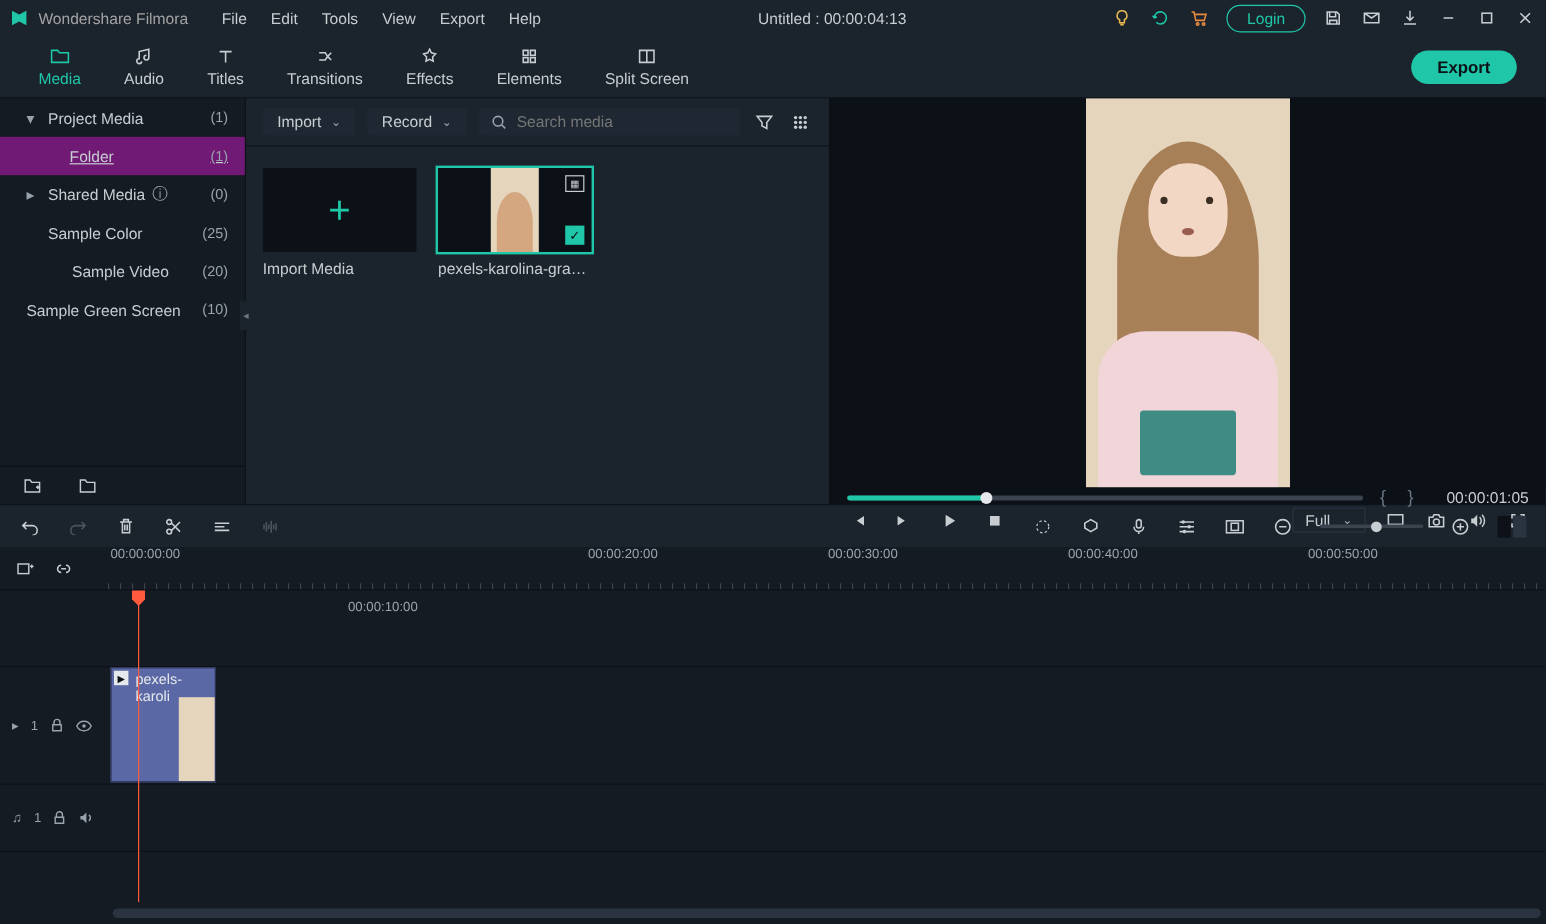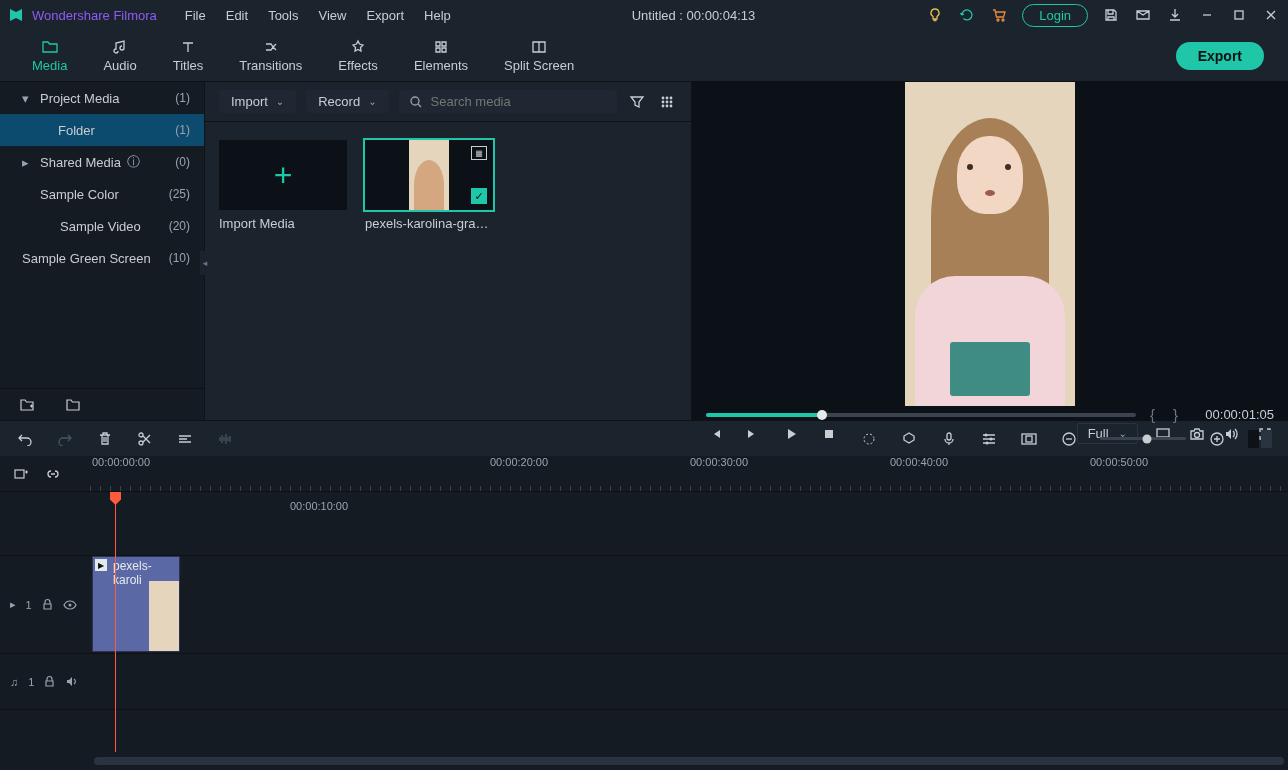--- a/index.html
+++ b/index.html
@@ -1,37 +1,37 @@
 <!DOCTYPE html>
 <html><head>
 <meta charset="utf-8">
 <style>
 * { margin:0; padding:0; box-sizing:border-box; font-family:"Segoe UI",Arial,sans-serif; user-select:none; }
 body { width:1288px; height:770px; background:#1b232c; color:#c8cdd2; overflow:hidden; font-size:13px; }
 .titlebar { height:30px; background:#1b232c; display:flex; align-items:center; padding:0 8px; }
 .logo { width:16px; height:16px; margin-right:8px; }
-.app-name { font-size:13px; color:#8b5cf6; margin-right:18px; }
+.app-name { font-size:13px; color:#a3a3a3; margin-right:18px; }
 .menubar { display:flex; gap:0; }
 .menu-item { padding:4px 10px; color:#c8cdd2; cursor:pointer; font-size:13px; }
 .title-center { flex:1; text-align:center; color:#c8cdd2; font-size:13px; }
 .title-right { display:flex; align-items:center; gap:14px; }
 .icon-btn { width:18px; height:18px; display:flex; align-items:center; justify-content:center; cursor:pointer; color:#c8cdd2; }
 .login-btn { border:1px solid #1fc7a8; border-radius:14px; padding:3px 16px; color:#1fc7a8; font-size:13px; cursor:pointer; }
 .win-ctrl { width:18px; height:18px; display:flex; align-items:center; justify-content:center; cursor:pointer; }
 
 .tabbar { height:52px; background:#1b232c; display:flex; align-items:center; padding:0 14px; border-bottom:1px solid #0e1218; }
 .tab { display:flex; flex-direction:column; align-items:center; justify-content:center; padding:4px 18px; cursor:pointer; color:#c8cdd2; font-size:13px; gap:2px; }
 .tab.active { color:#1fc7a8; }
 .tab-ic { width:18px; height:18px; display:flex; align-items:center; justify-content:center; }
 .export-btn { margin-left:auto; margin-right:10px; background:#1fc7a8; color:#0b1116; border-radius:18px; padding:6px 22px; font-weight:600; cursor:pointer; font-size:14px; }
 
 .row2 { display:flex; height:338px; }
 .sidebar { width:212px; background:#151b23; display:flex; flex-direction:column; border-right:1px solid #0e1218; position:relative; }
 .side-item { display:flex; align-items:center; height:32px; padding:0 14px 0 22px; cursor:pointer; color:#c8cdd2; font-size:13px; }
-.side-item.sel { background:#0c4a6e; }
+.side-item.sel { background:#701a75;text-decoration:underline; }
 .side-item.sub { padding-left:58px; }
 .side-item .cnt { margin-left:auto; color:#9aa3ad; font-size:12px; }
 .side-chev { width:10px; margin-right:8px; color:#9aa3ad; }
 .side-bottom { margin-top:auto; height:32px; display:flex; align-items:center; gap:28px; padding:0 18px; border-top:1px solid #0e1218; }
 .collapse-handle { position:absolute; right:-6px; top:50%; width:10px; height:24px; background:#1b232c; display:flex; align-items:center; justify-content:center; cursor:pointer; }
 
 .media-pane { flex:1; background:#1b232c; display:flex; flex-direction:column; }
 .media-toolbar { height:40px; display:flex; align-items:center; gap:10px; padding:0 14px; border-bottom:1px solid #0e1218; }
 .dd { display:flex; align-items:center; gap:8px; padding:4px 12px; background:#1f2832; border-radius:3px; cursor:pointer; font-size:13px; }
 .search { flex:1; display:flex; align-items:center; gap:8px; padding:4px 10px; background:#1f2832; border-radius:3px; }

